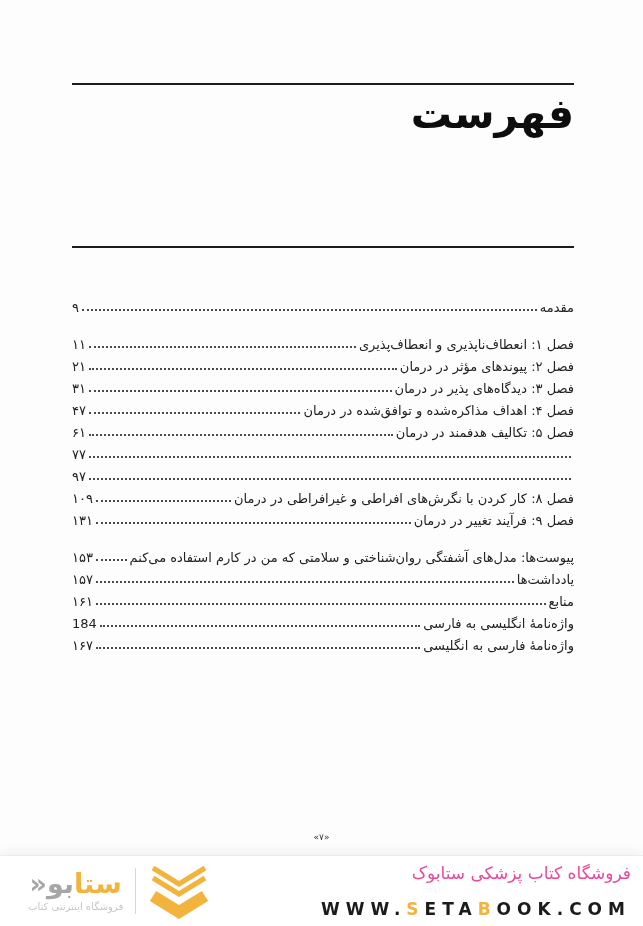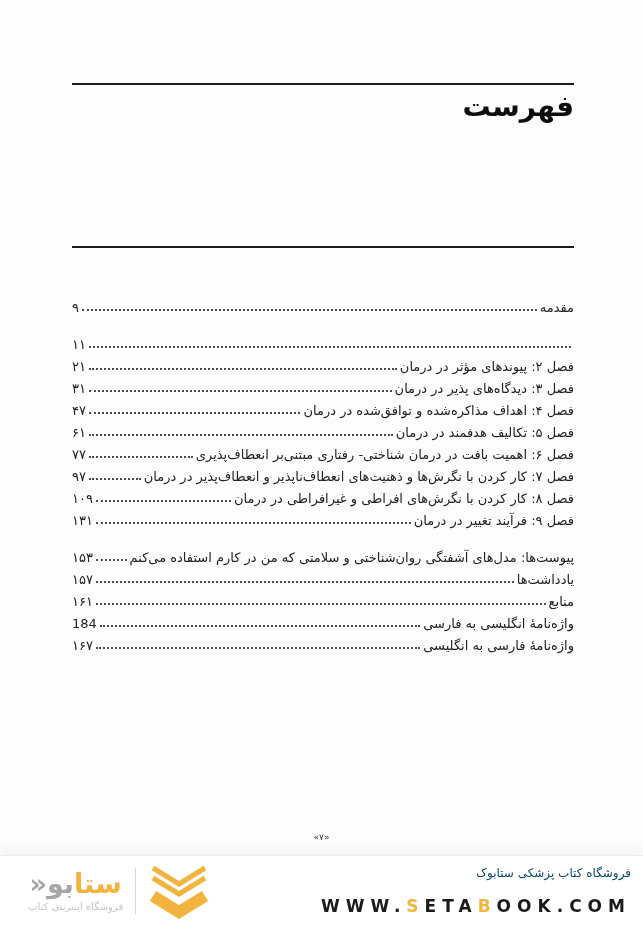--- a/index.html
+++ b/index.html
@@ -15,21 +15,21 @@
 
   .rule { position: absolute; left: 72px; right: 69px; height: 2px; background: #1c1c1c; }
   .rule-top { top: 83px; }
   .rule-bottom { top: 246px; }
 
   .title {
     position: absolute;
     top: 90px; right: 69px; left: 72px;
     margin: 0;
     text-align: right;
-    font-size: 28px;
+    font-size: 41px;
     font-weight: 700;
     color: #0d0d0d;
     letter-spacing: 0.5px;
   }
 
   .toc {
     position: absolute;
     top: 295px; left: 72px; right: 69px;
     direction: rtl;
   }
@@ -90,22 +90,22 @@
     font-size: 10px;
     margin-top: 4px;
     letter-spacing: 0.5px;
   }
   .logo-divider { width: 1px; height: 46px; background: #d8d8d8; }
   .chevron-icon { display: block; }
 
   .store-info { text-align: right; padding-right: 6px; }
   .store-title {
     direction: rtl;
-    font-size: 12px;
-    color: #0c4a6e;
+    font-size: 17px;
+    color: #ec4899;
     margin-bottom: 16px;
     letter-spacing: 0.5px;
   }
   .website {
     font-size: 17px;
     font-weight: 700;
     letter-spacing: 6px;
     color: #1b1b1b;
     white-space: nowrap;
     margin-left: 48px;
@@ -125,20 +125,21 @@
   <div class="toc">
       <div class="toc-section">
   <div class="toc-row">
     <span class="toc-title">مقدمه</span>
     <span class="toc-leader"></span>
     <span class="toc-page">۹</span>
   </div>
 </div>
       <div class="toc-section">
   <div class="toc-row">
+    <span class="toc-title">فصل ۱: انعطاف‌ناپذیری و انعطاف‌پذیری</span>
     <span class="toc-leader"></span>
     <span class="toc-page">۱۱</span>
   </div>
 
   <div class="toc-row">
     <span class="toc-title">فصل ۲: پیوندهای مؤثر در درمان</span>
     <span class="toc-leader"></span>
     <span class="toc-page">۲۱</span>
   </div>
 
@@ -154,27 +155,25 @@
     <span class="toc-page">۴۷</span>
   </div>
 
   <div class="toc-row">
     <span class="toc-title">فصل ۵: تکالیف هدفمند در درمان</span>
     <span class="toc-leader"></span>
     <span class="toc-page">۶۱</span>
   </div>
 
   <div class="toc-row">
-    <span class="toc-title">فصل ۶: اهمیت بافت در درمان شناختی- رفتاری مبتنی‌بر انعطاف‌پذیری</span>
     <span class="toc-leader"></span>
     <span class="toc-page">۷۷</span>
   </div>
 
   <div class="toc-row">
-    <span class="toc-title">فصل ۷: کار کردن با نگرش‌ها و ذهنیت‌های انعطاف‌ناپذیر و انعطاف‌پذیر در درمان</span>
     <span class="toc-leader"></span>
     <span class="toc-page">۹۷</span>
   </div>
 
   <div class="toc-row">
     <span class="toc-title">فصل ۸: کار کردن با نگرش‌های افراطی و غیرافراطی در درمان</span>
     <span class="toc-leader"></span>
     <span class="toc-page">۱۰۹</span>
   </div>
 

